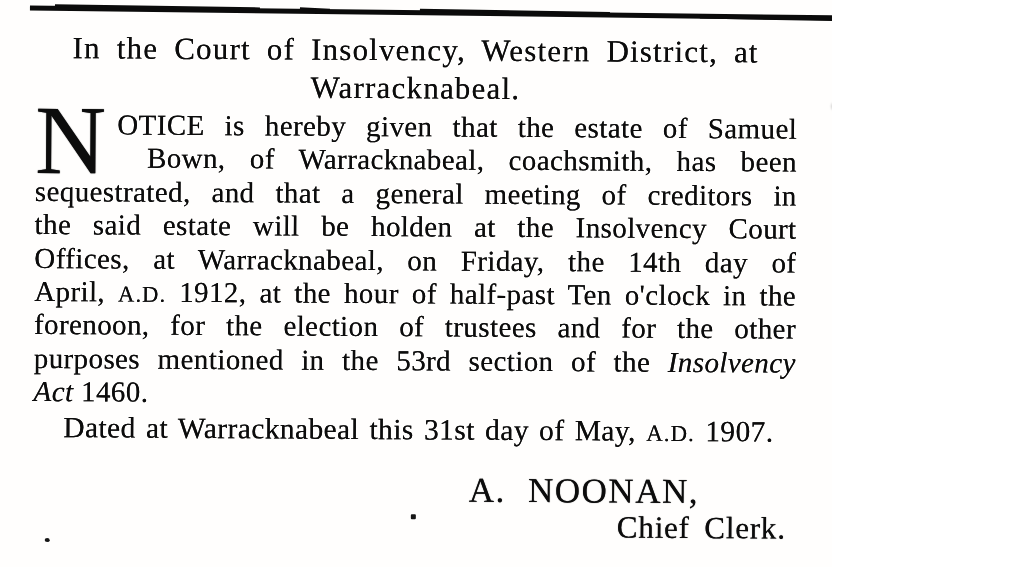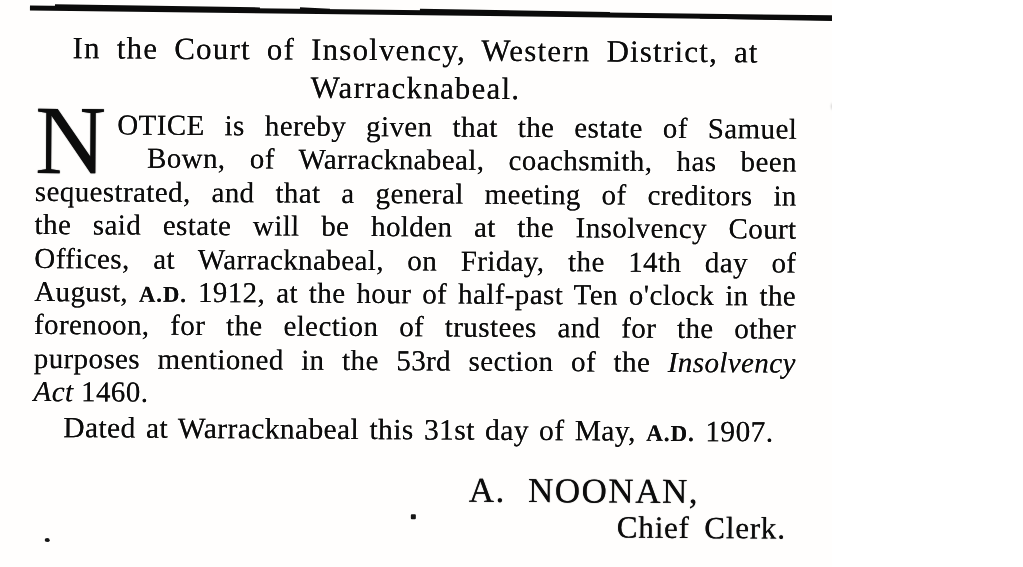--- a/index.html
+++ b/index.html
@@ -52,21 +52,21 @@
   }
   .bline {
     height: 33.4px;
     line-height: 33.4px;
     white-space: nowrap;
   }
   .just { text-align: justify; text-align-last: justify; white-space: normal; overflow: hidden; }
   .ind1 { padding-left: 82px; }
   .ind2 { padding-left: 112px; }
   .ital { font-style: italic; }
-  .sc { font-size: 0.78em; letter-spacing: 1px; font-weight: bold; }
+  .sc { font-size: 0.78em; letter-spacing: 1px; }
   .dated {
     margin-top: 2px;
     padding-left: 30px;
     word-spacing: 2.5px;
     font-size: 29.5px;
   }
   .sig-name {
     position: absolute;
     top: 468px;
     right: 130px;
@@ -120,21 +120,21 @@
     <div class="heading-line h2">Warracknabeal.</div>
 
     <div class="body-block">
       <span class="drop-cap">N</span>
 
       <div class="bline just ind1">OTICE is hereby given that the estate of Samuel</div>
       <div class="bline just ind2">Bown, of Warracknabeal, coachsmith, has been</div>
       <div class="bline just">sequestrated, and that a general meeting of creditors in</div>
       <div class="bline just">the said estate will be holden at the Insolvency Court</div>
       <div class="bline just">Offices, at Warracknabeal, on Friday, the 14th day of</div>
-      <div class="bline just"><span>August, </span><span class="sc">A.D.</span><span> 1912, at the hour of half-past Ten o'clock in the</span></div>
+      <div class="bline just"><span>April, </span><span class="sc">A.D.</span><span> 1912, at the hour of half-past Ten o'clock in the</span></div>
       <div class="bline just">forenoon, for the election of trustees and for the other</div>
       <div class="bline just"><span>purposes mentioned in the 53rd section of the </span><span class="ital">Insolvency</span></div>
       <div class="bline"><span class="ital">Act</span><span> 1460.</span></div>
 
       <div class="bline dated"><span>Dated at Warracknabeal this 31st day of May, </span><span class="sc">A.D.</span><span> 1907.</span></div>
     </div>
 
     <div class="sig-name">A. NOONAN,</div>
     <div class="sig-title">Chief Clerk.</div>
 

